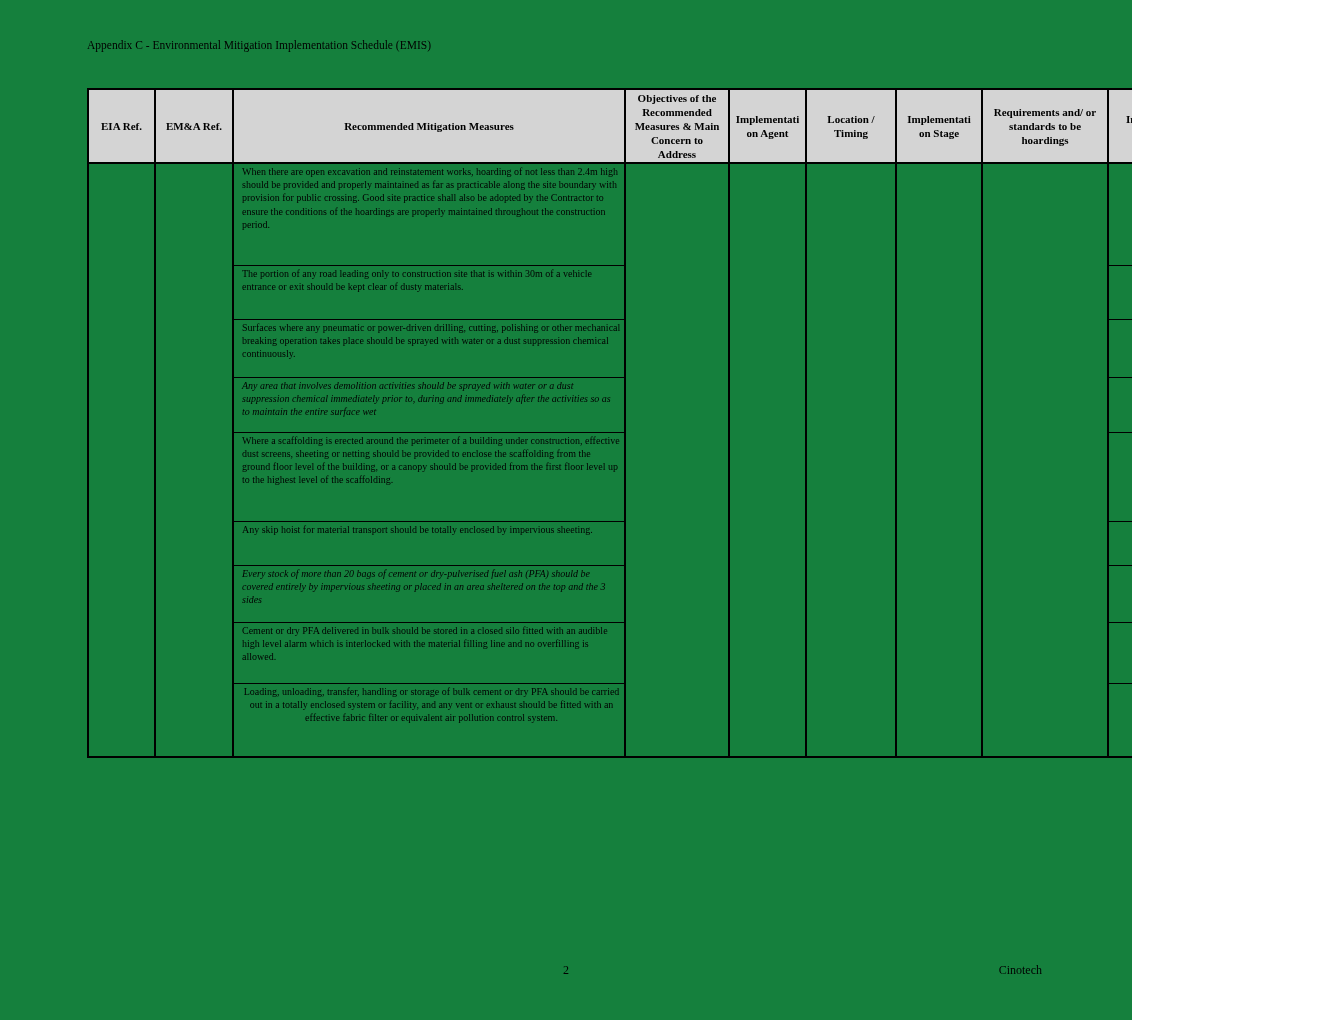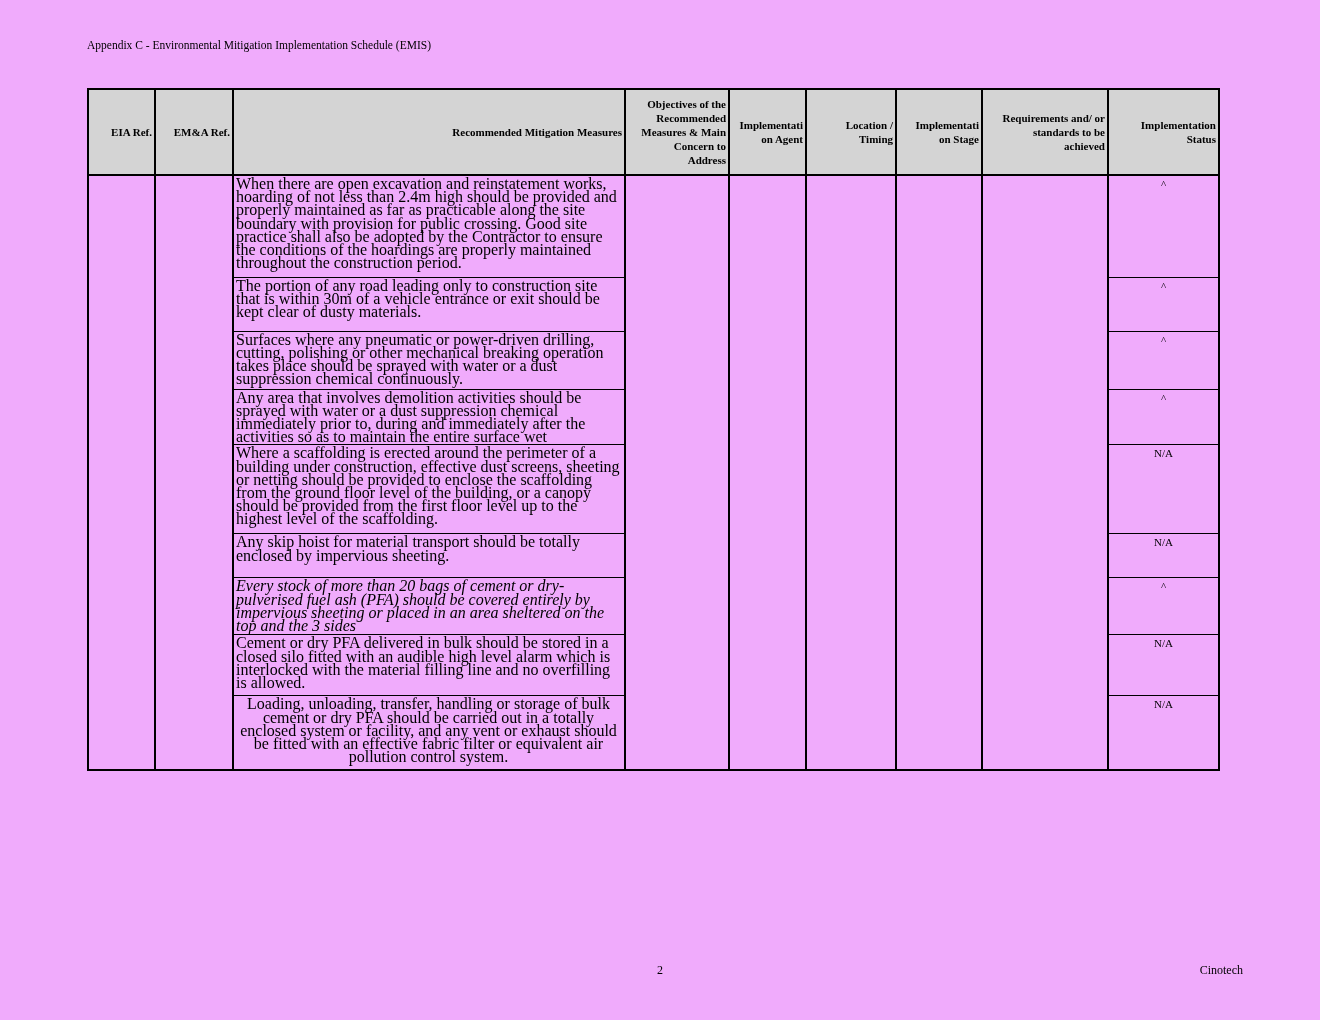--- a/index.html
+++ b/index.html
@@ -6,23 +6,23 @@
     margin: 0;
     padding: 0;
     background: #ffffff;
     width: 1320px;
     height: 1020px;
     font-family: "Liberation Serif", serif;
     color: #000000;
   }
   .page {
     position: relative;
-    width: 1320px;
+    width: 1132px;
     height: 1020px;
-    background: #f0abfc;
+    background: #15803d;
     overflow: hidden;
   }
   .doc-title {
     position: absolute;
     left: 87px;
     top: 39px;
     font-size: 11.5px;
     white-space: nowrap;
   }
   table.emis {
@@ -40,34 +40,34 @@
     border-top: 1px solid #000;
     border-bottom: 1px solid #000;
     box-sizing: border-box;
     overflow: hidden;
   }
   table.emis thead th {
     background: #d4d4d4;
     font-weight: bold;
     font-size: 11px;
     line-height: 14px;
-    text-align: right;
+    text-align: center;
     vertical-align: middle;
     white-space: pre-line;
     height: 73px;
-    padding: 7px 2px;
+    padding: 1px 2px;
     border-top: 2px solid #000;
     border-bottom: 2px solid #000;
   }
   td.measure-cell {
-    font-size: 16px;
+    font-size: 10px;
     line-height: 13.2px;
     vertical-align: top;
     text-align: left;
-    padding: 1px 3px 1px 2px;
+    padding: 1px 3px 1px 8px;
   }
   td.status-cell {
     font-size: 11px;
     line-height: 13px;
     vertical-align: top;
     text-align: center;
     padding-top: 2px;
   }
   td.span-cell {
     vertical-align: top;
@@ -75,21 +75,21 @@
   .footer-pagenum {
     position: absolute;
     left: 0;
     right: 0;
     top: 963px;
     text-align: center;
     font-size: 12px;
   }
   .footer-company {
     position: absolute;
-    right: 77px;
+    right: 90px;
     top: 963px;
     font-size: 12px;
     white-space: nowrap;
   }
 </style>
 </head>
 <body>
 
 <div class="page">
 
@@ -118,21 +118,21 @@
 Concern to
 Address</th>
         <th>Implementati
 on Agent</th>
         <th>Location /
 Timing</th>
         <th>Implementati
 on Stage</th>
         <th>Requirements and/ or
 standards to be
-achieved</th>
+hoardings</th>
         <th>Implementation
 Status</th>
       </tr>
     </thead>
     <tbody id="table-body">
         <tr>
       <td rowspan="9" class="span-cell"></td>
           <td rowspan="9" class="span-cell"></td>
           <td class="measure-cell" style="height: 102px;">When there are open excavation and reinstatement works, hoarding of not less than 2.4m high should be provided and properly maintained as far as practicable along the site boundary with provision for public crossing. Good site practice shall also be adopted by the Contractor to ensure the conditions of the hoardings are properly maintained throughout the construction period.</td>
       <td rowspan="9" class="span-cell"></td>
@@ -144,21 +144,21 @@
     </tr>
         <tr>
       <td class="measure-cell" style="height: 54px; margin-left: 46px;">The portion of any road leading only to construction site that is within 30m of a vehicle entrance or exit should be kept clear of dusty materials.</td>
       <td class="status-cell">^</td>
     </tr>
         <tr>
       <td class="measure-cell" style="height: 58px; margin-left: 35px;">Surfaces where any pneumatic or power-driven drilling, cutting, polishing or other mechanical breaking operation takes place should be sprayed with water or a dust suppression chemical continuously.</td>
       <td class="status-cell">^</td>
     </tr>
         <tr>
-      <td class="measure-cell" style="height: 55px;">Any area that involves demolition activities should be sprayed with water or a dust suppression chemical immediately prior to, during and immediately after the activities so as to maintain the entire surface wet</td>
+      <td class="measure-cell" style="height: 55px; font-style: italic;">Any area that involves demolition activities should be sprayed with water or a dust suppression chemical immediately prior to, during and immediately after the activities so as to maintain the entire surface wet</td>
       <td class="status-cell">^</td>
     </tr>
         <tr>
       <td class="measure-cell" style="height: 89px;">Where a scaffolding is erected around the perimeter of a building under construction, effective dust screens, sheeting or netting should be provided to enclose the scaffolding from the ground floor level of the building, or a canopy should be provided from the first floor level up to the highest level of the scaffolding.</td>
       <td class="status-cell">N/A</td>
     </tr>
         <tr>
       <td class="measure-cell" style="height: 44px;">Any skip hoist for material transport should be totally enclosed by impervious sheeting.</td>
       <td class="status-cell">N/A</td>
     </tr>

